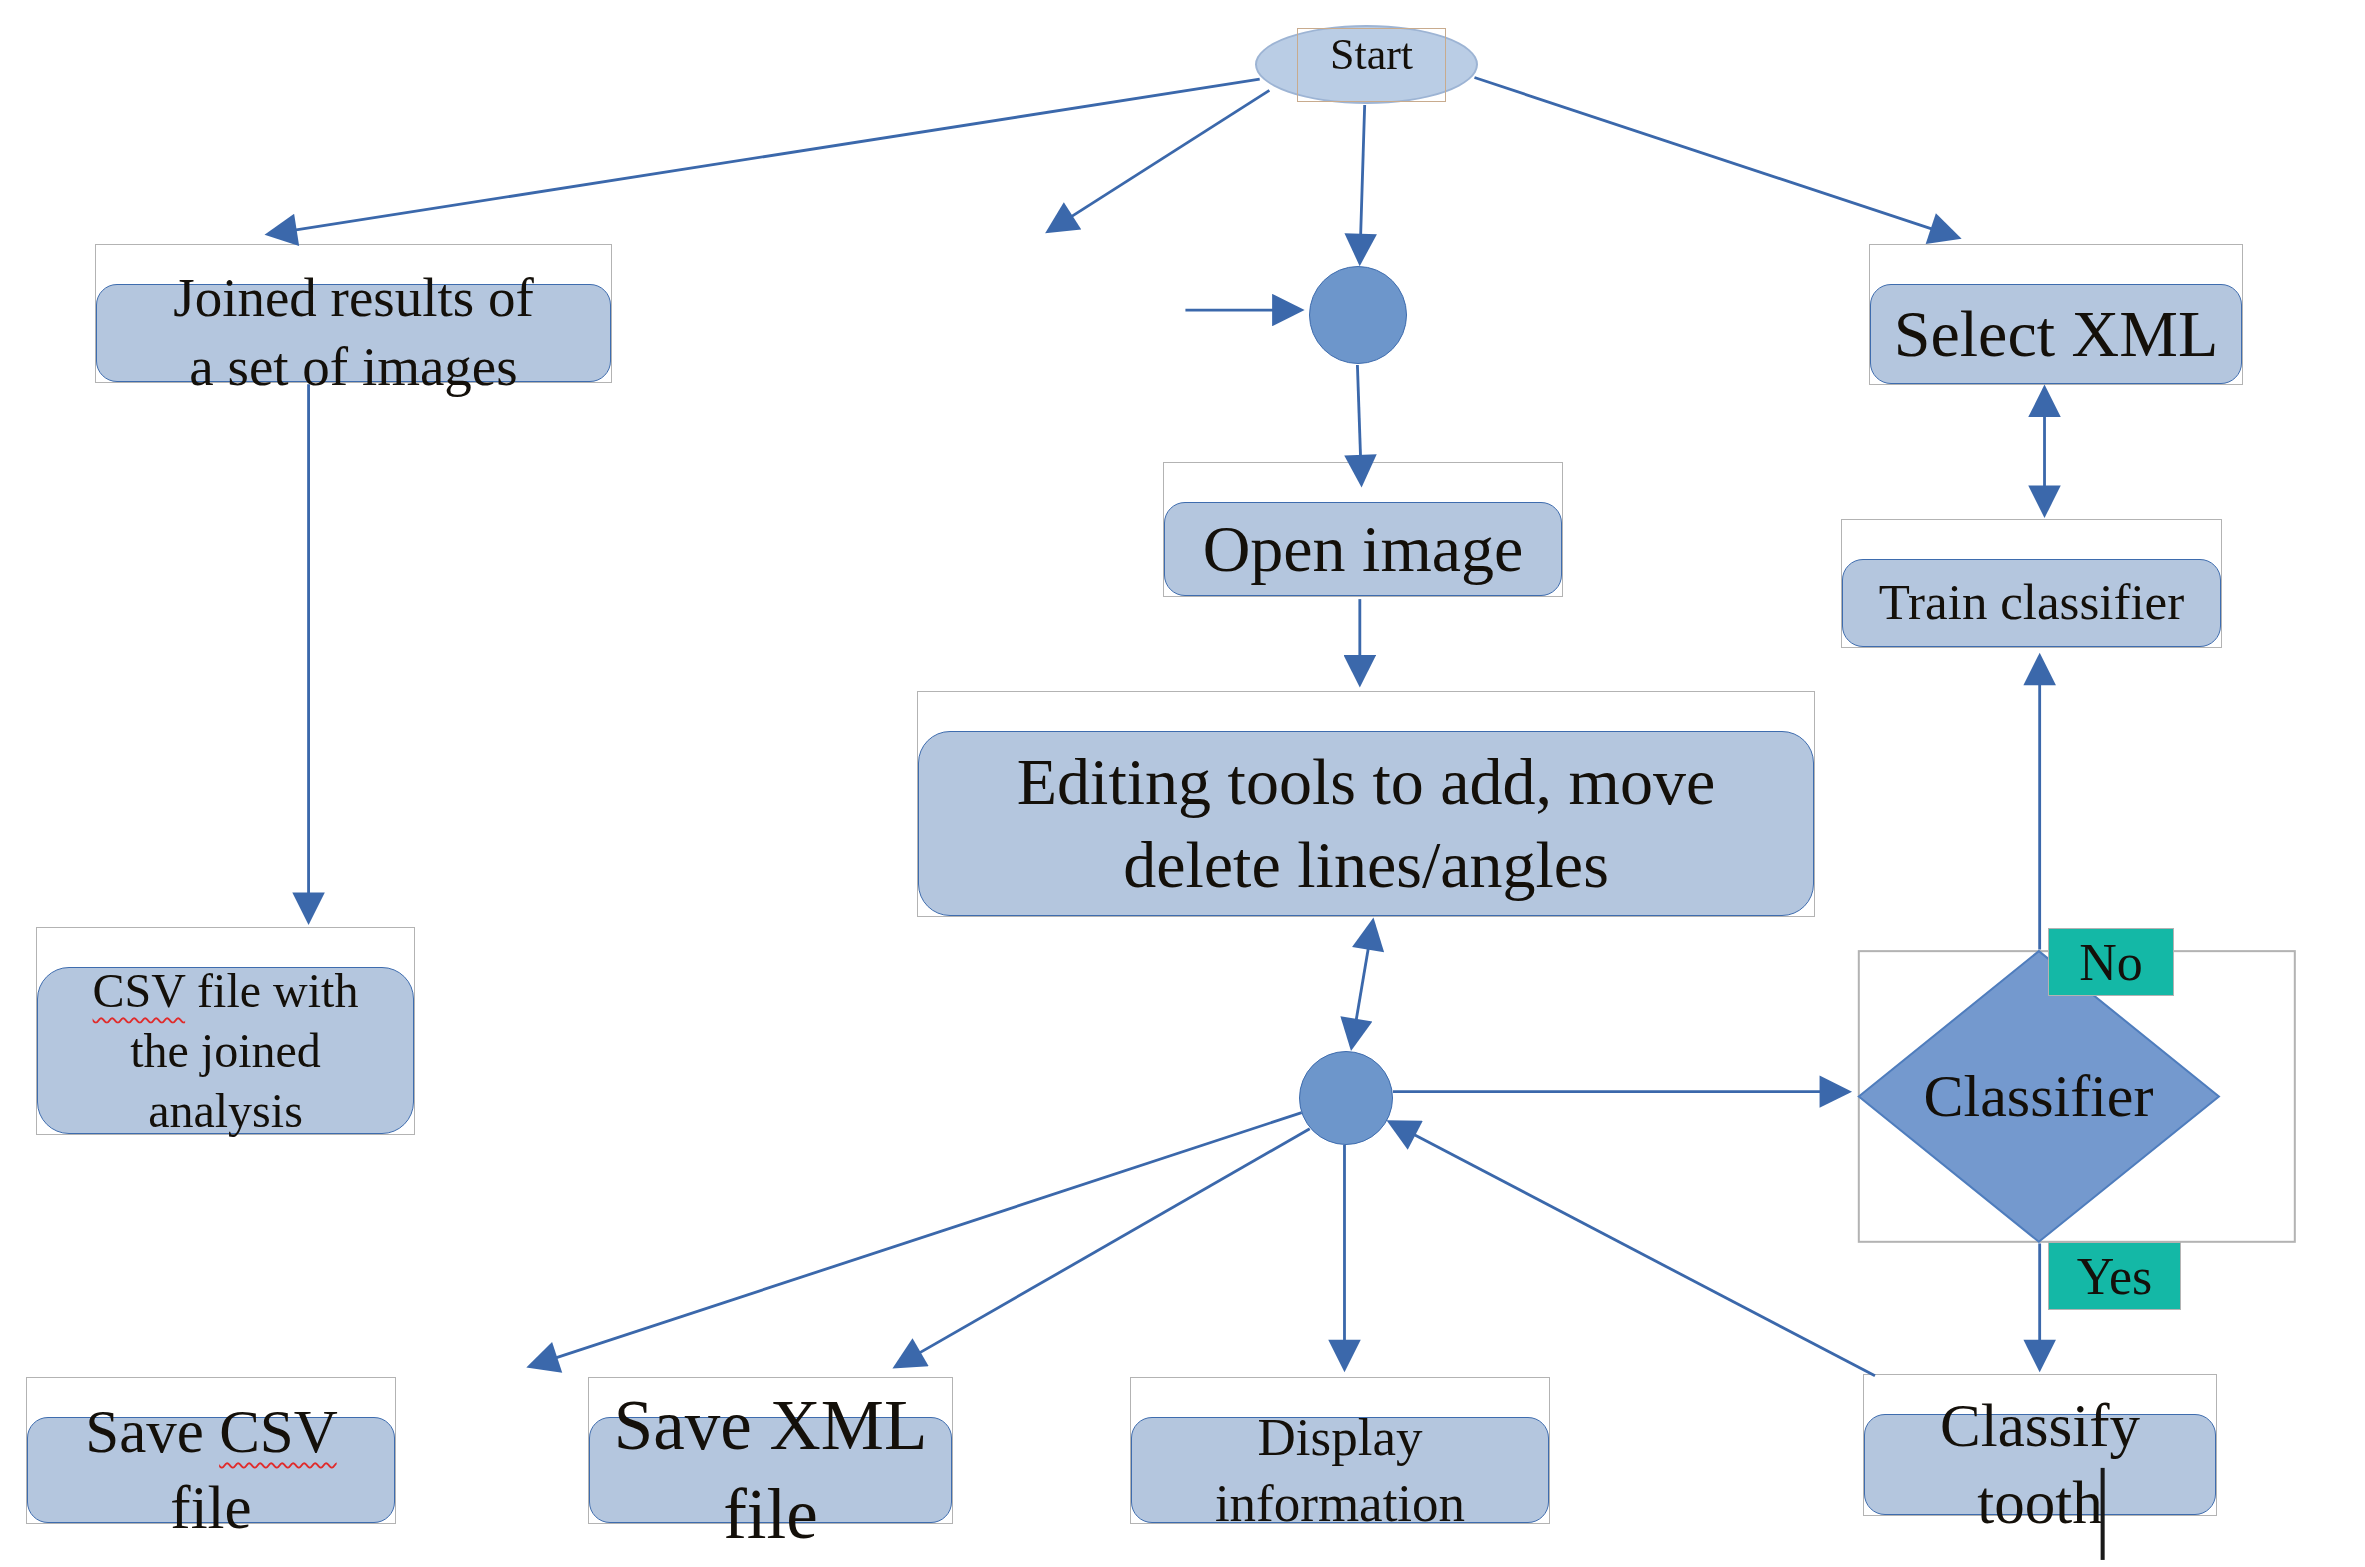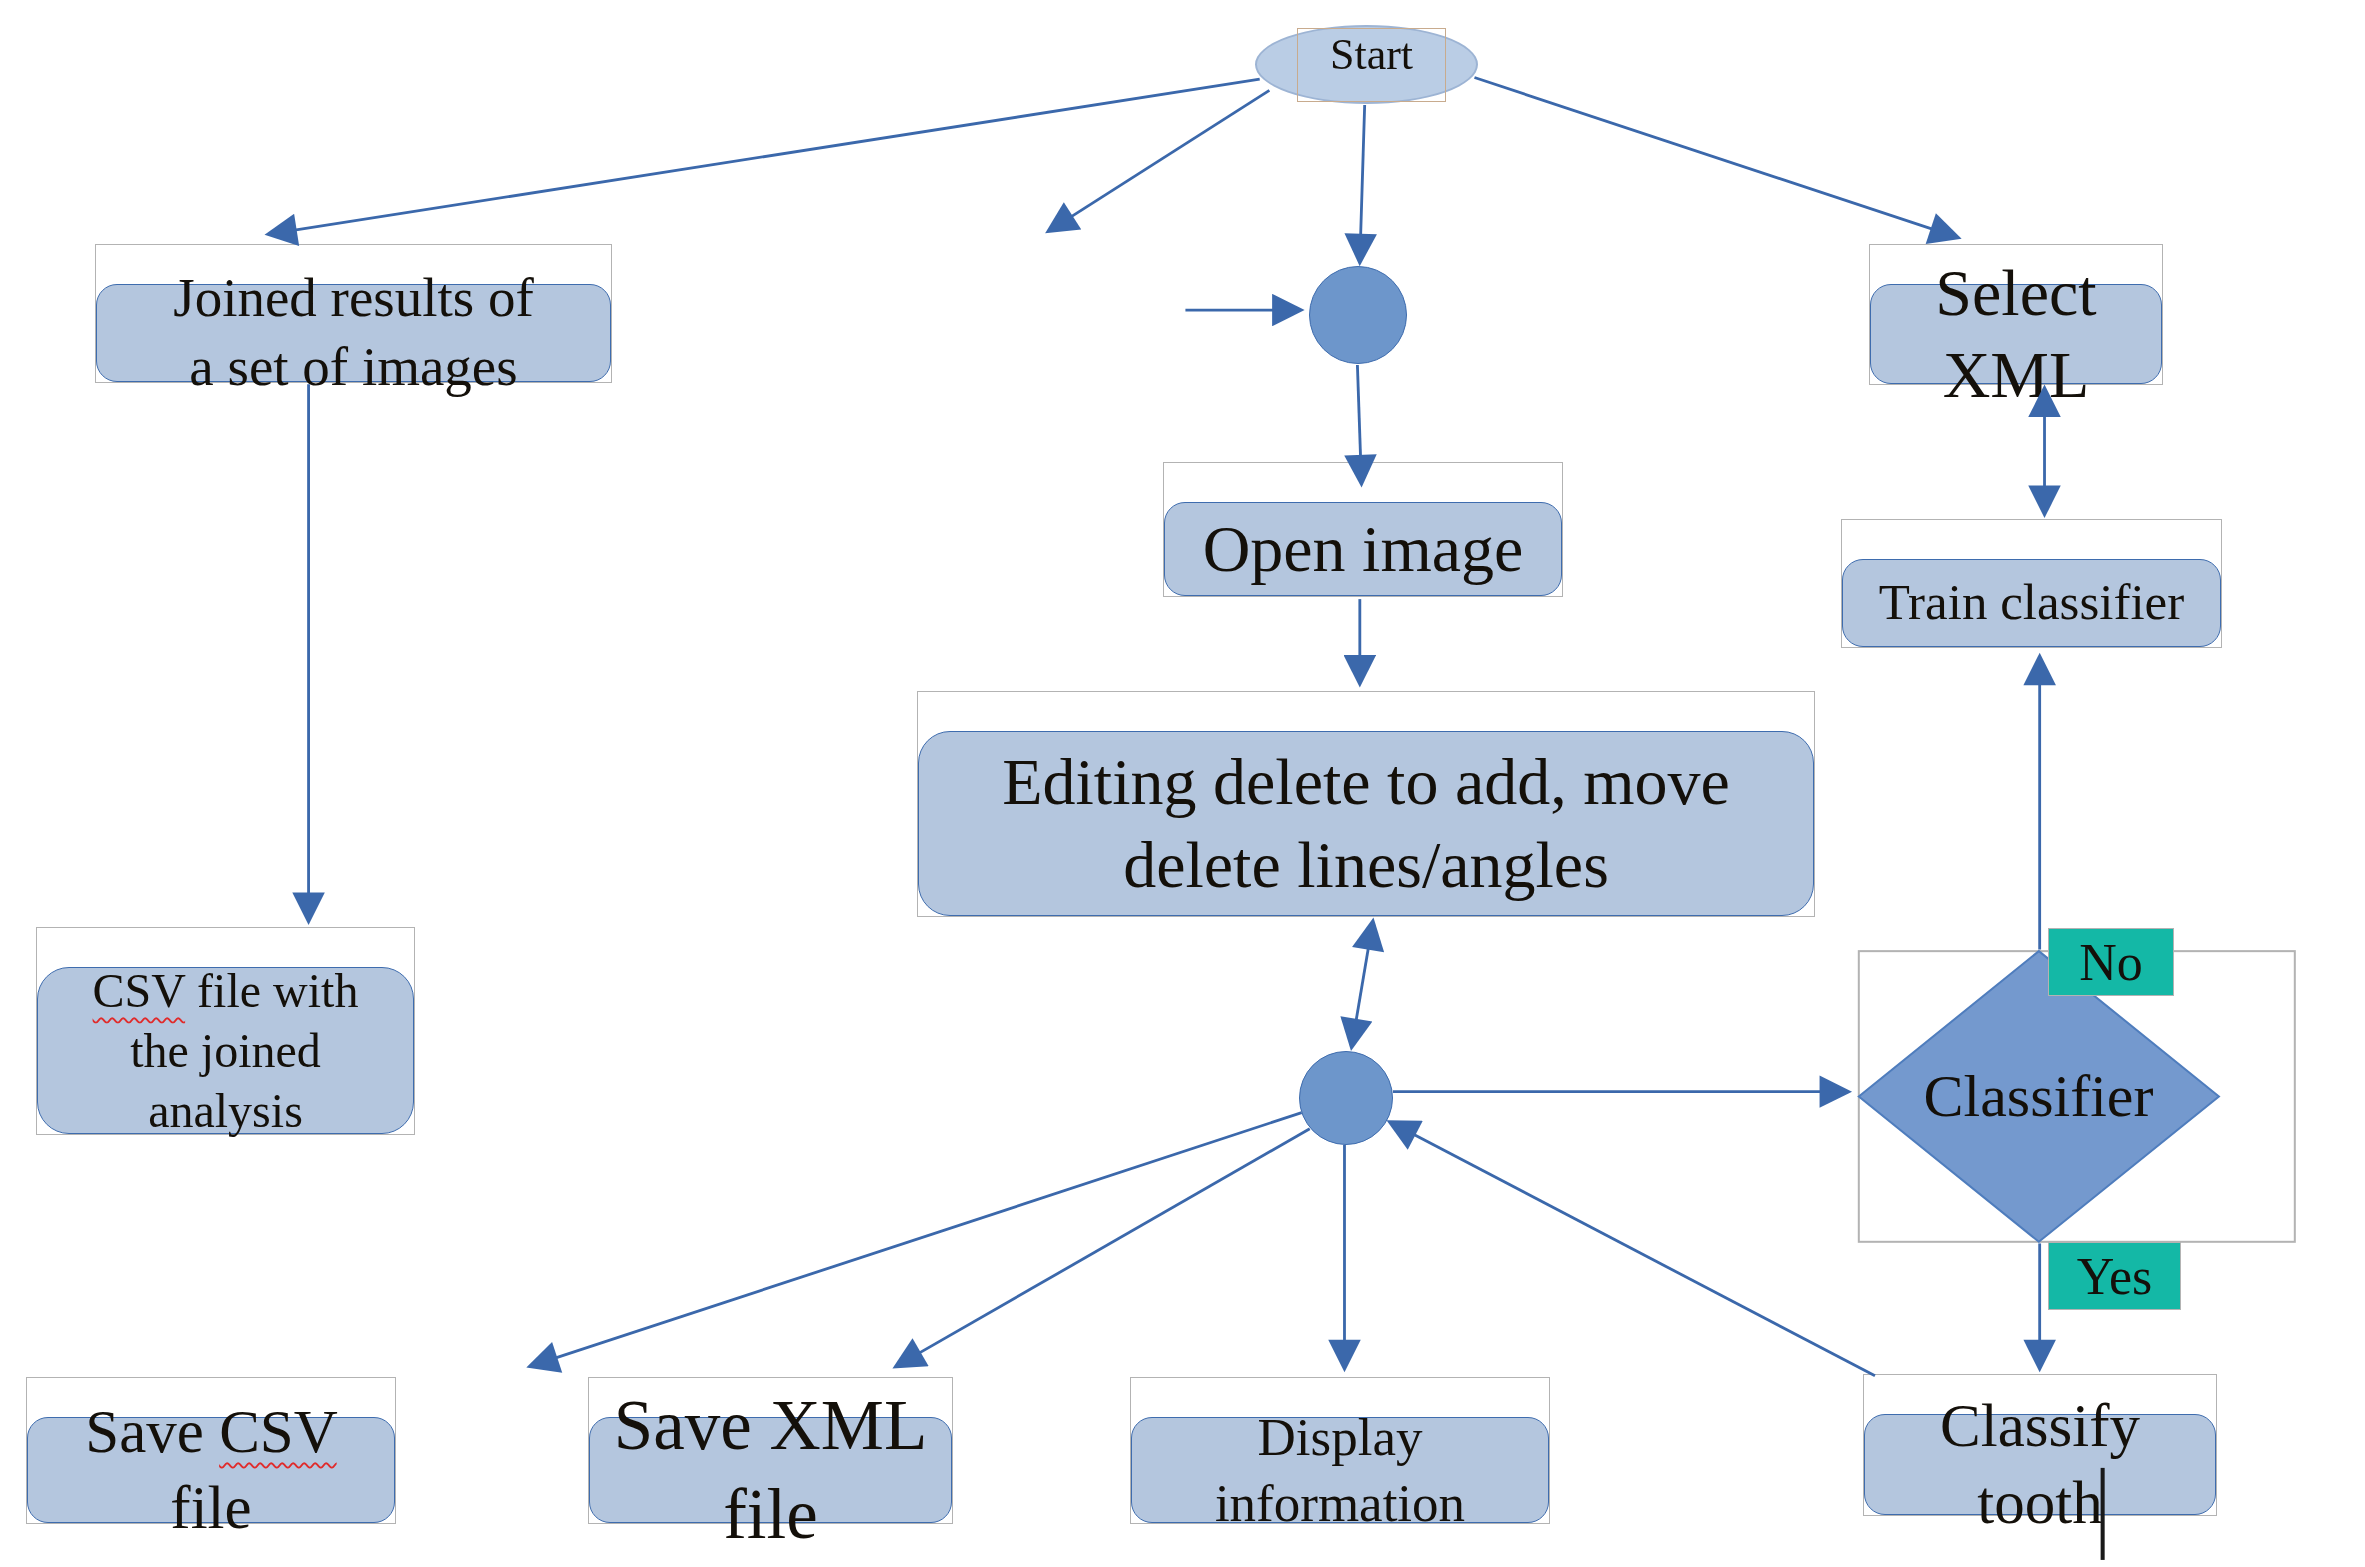--- a/index.html
+++ b/index.html
@@ -36,35 +36,35 @@
   </div>
 
   <div class="frame" style="left:95px;top:244px;width:517px;height:139px">
     <div class="box" style="font-size:55px">
       <span>Joined results of</span>
       <span>a set of images</span>
     </div>
   </div>
 
 
-  <div class="frame" style="left:1869px;top:244px;width:294px;height:141px">
+  <div class="frame" style="left:1869px;top:244px;width:374px;height:141px">
     <div class="box" style="font-size:66px">
       <span>Select XML</span>
     </div>
   </div>
 
   <div class="frame" style="left:1163px;top:462px;width:400px;height:135px">
     <div class="box" style="font-size:66px">
       <span>Open image</span>
     </div>
   </div>
 
   <div class="frame" style="left:917px;top:691px;width:898px;height:226px">
     <div class="box" style="font-size:66px;border-radius:32px">
-      <span>Editing delete to add, move</span>
+      <span>Editing tools to add, move</span>
       <span>delete lines/angles</span>
     </div>
   </div>
 
   <div class="frame" style="left:36px;top:927px;width:379px;height:208px">
     <div class="box" style="font-size:48px;border-radius:32px">
       <span><span class="sq">CSV</span><span> file with</span></span>
       <span>the joined analysis</span>
     </div>
   </div>

